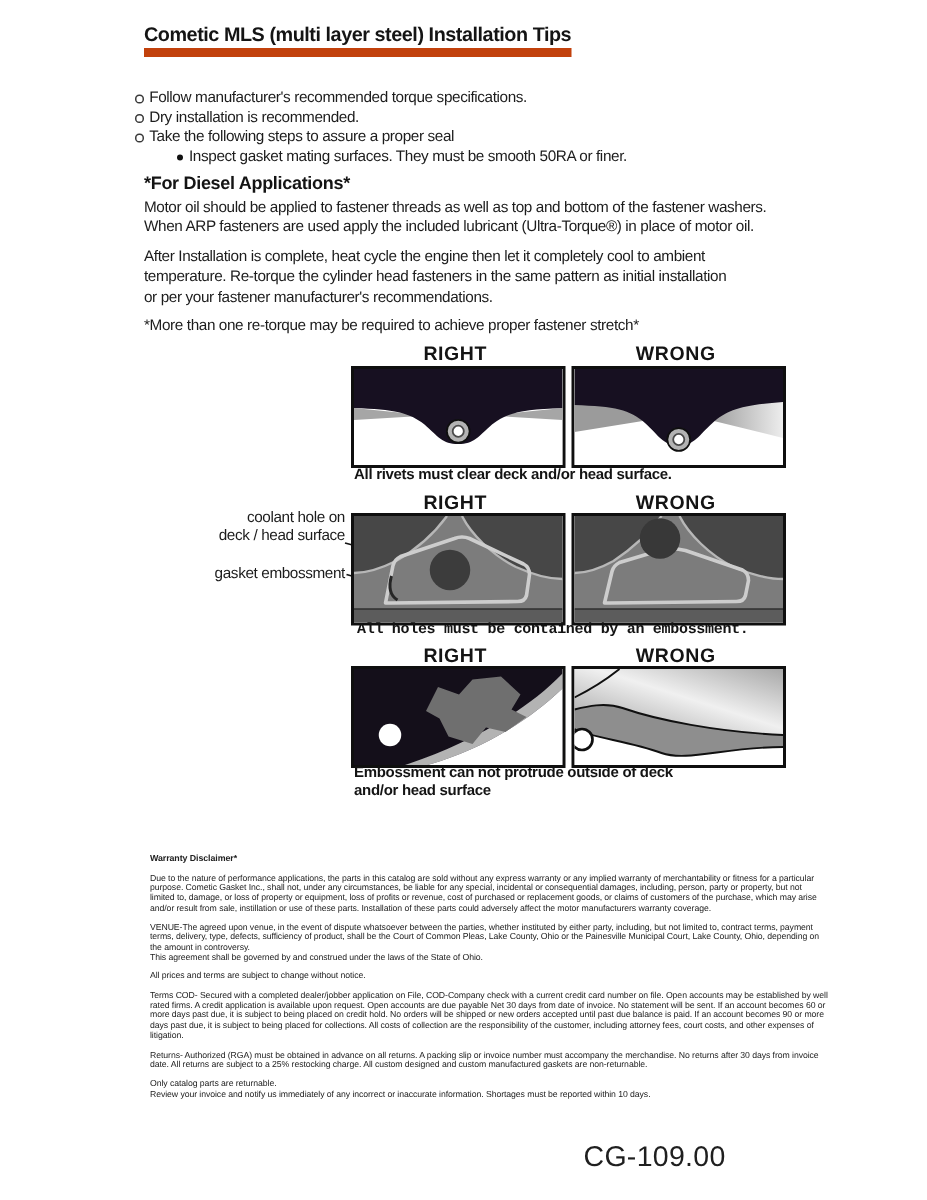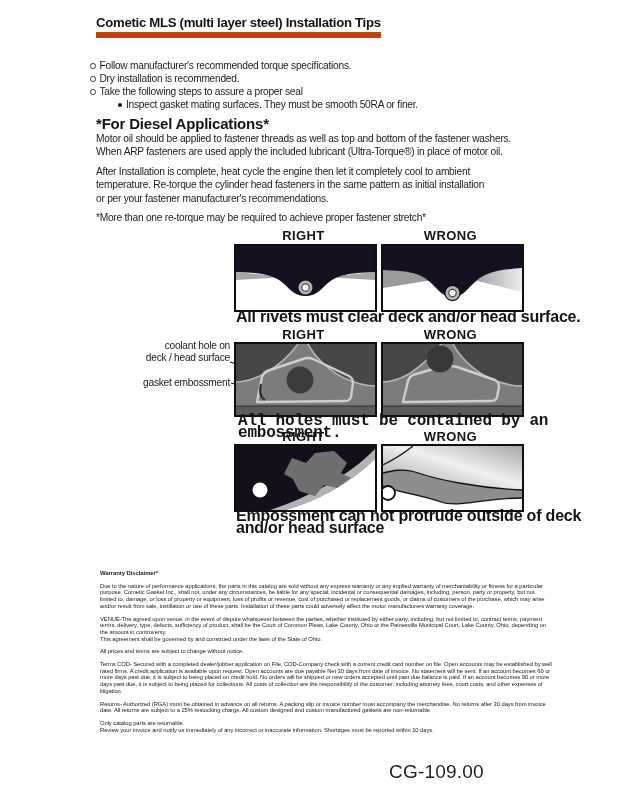--- a/index.html
+++ b/index.html
@@ -8,27 +8,27 @@
   .title{position:absolute;left:96px;top:15px;font-size:13.2px;font-weight:bold;
          letter-spacing:-0.3px;color:#141414;border-bottom:6px solid #c2410c;padding-bottom:2px;}
   .tips{position:absolute;left:90px;top:39px;width:470px;margin-top:20px;}
   .t-row{display:flex;align-items:flex-start;font-size:10.2px;letter-spacing:-0.25px;
          line-height:13px;color:#1c1c1c;}
   .t-sub{padding-left:28px;}
   .mko{display:inline-block;flex:none;width:3.5px;height:3.5px;border:1px solid #3a3a3a;
        border-radius:50%;margin:4px 4px 0 0;}
   .mkf{display:inline-block;flex:none;width:4px;height:4px;background:#111;
        border-radius:50%;margin:4.5px 4px 0 0;}
-  .h2{position:absolute;left:96px;top:115px;font-size:15px;font-weight:bold;
+  .h2{position:absolute;left:96px;top:115px;font-size:12px;font-weight:bold;
       letter-spacing:-0.2px;color:#141414;}
   .body-text{position:absolute;left:96px;width:468px;font-size:10.2px;letter-spacing:-0.25px;
              line-height:13.4px;color:#1c1c1c;white-space:pre-line;}
   .dg-label{position:absolute;width:139px;text-align:center;font-weight:bold;
             font-size:13px;letter-spacing:0.4px;color:#141414;}
-  .dg-caption{position:absolute;font-weight:bold;font-size:16px;letter-spacing:-0.2px;
+  .dg-caption{position:absolute;font-weight:bold;font-size:10px;letter-spacing:-0.2px;
               line-height:12px;color:#141414;white-space:pre-line;}
   .dbox{position:absolute;width:139px;height:64px;border:2px solid #0f0f0f;background:#fff;}
   .dbox2{height:71px;}
   .dbox svg{display:block;width:100%;height:100%;}
   .side-label{position:absolute;left:96px;width:134px;text-align:right;font-size:10.2px;
               letter-spacing:-0.25px;line-height:12px;color:#1c1c1c;white-space:pre-line;}
   .leader{position:absolute;left:228px;top:356px;pointer-events:none;}
   .legal{position:absolute;left:100px;top:570px;width:452px;font-size:5.8px;
          letter-spacing:-0.05px;line-height:6.7px;color:#222;}
   .legal h3{margin:0 0 6px 0;font-size:5.9px;font-weight:bold;}

